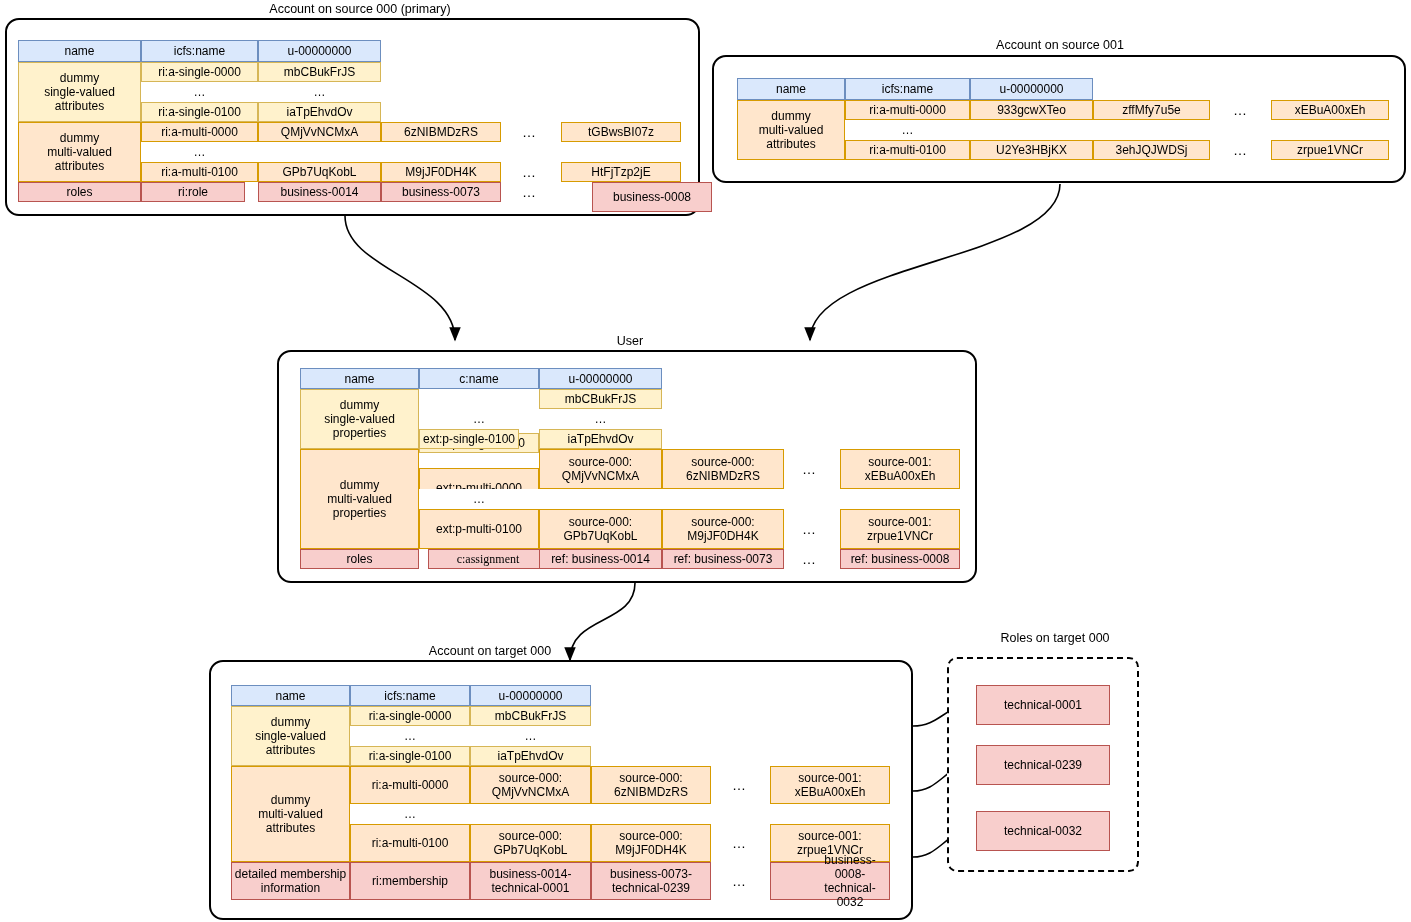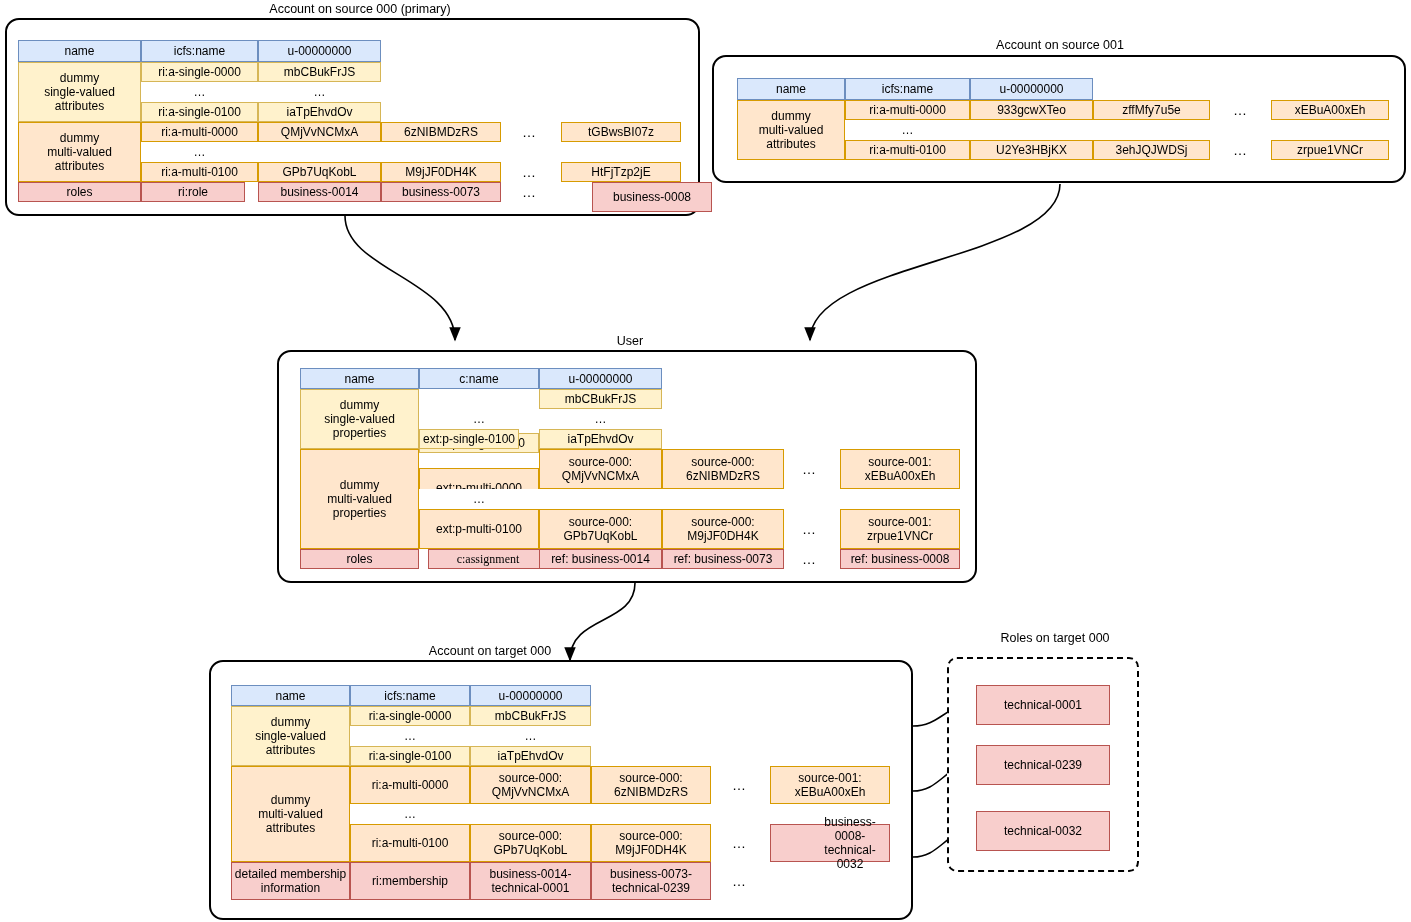--- a/index.html
+++ b/index.html
@@ -227,21 +227,21 @@
 zrpue1VNCr</div>
 
   <div class="cell c-red" style="left:231px; top:862px; width:119px; height:38px; white-space:pre-line;">detailed membership
 information</div>
   <div class="cell c-red" style="left:350px; top:862px; width:120px; height:38px;">ri:membership</div>
   <div class="cell c-red" style="left:470px; top:862px; width:121px; height:38px; white-space:pre-line;">business-0014-
 technical-0001</div>
   <div class="cell c-red" style="left:591px; top:862px; width:120px; height:38px; white-space:pre-line;">business-0073-
 technical-0239</div>
   <div class="dots" style="left:720px; top:862px; width:40px; height:38px;">…</div>
-  <div class="cell c-red" style="left:770px; top:824px; width:120px; height:38px; white-space:pre-line;padding-left:42px;">business-0008-
+  <div class="cell c-red" style="left:770px; top:862px; width:120px; height:38px; white-space:pre-line;padding-left:42px;">business-0008-
 technical-0032</div>
 
   <div class="cap" style="left:975px; top:631px; width:160px;">Roles on target 000</div>
   <div class="box dashed" style="left:947px; top:657px; width:192px; height:215px;"></div>
 
   <div class="cell c-red" style="left:976px; top:685px; width:134px; height:40px;">technical-0001</div>
   <div class="cell c-red" style="left:976px; top:745px; width:134px; height:40px;">technical-0239</div>
   <div class="cell c-red" style="left:976px; top:811px; width:134px; height:40px;">technical-0032</div>
 
 </div>

